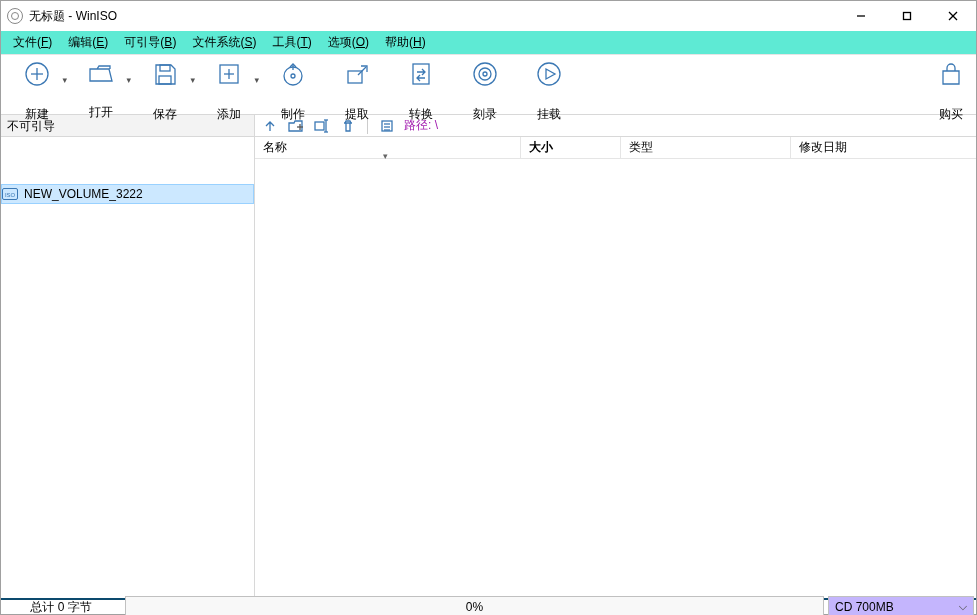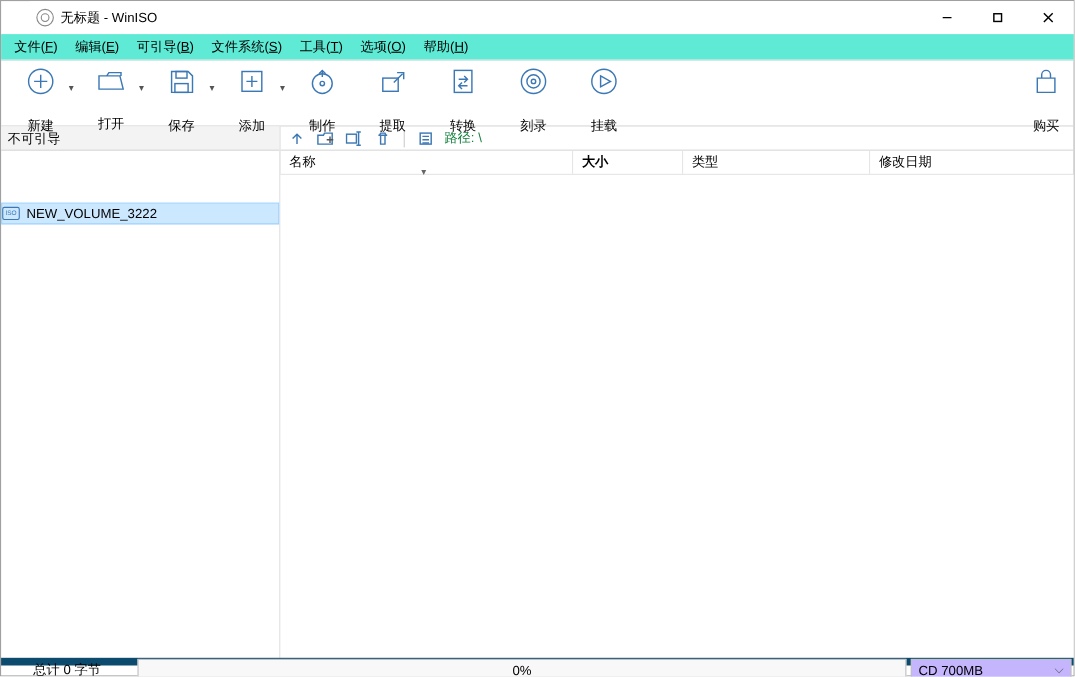--- a/index.html
+++ b/index.html
@@ -1,20 +1,20 @@
 <!DOCTYPE html>
 <html><head>
 <meta charset="utf-8">
 <style>
   * { box-sizing: border-box; }
   html, body { margin:0; padding:0; font-family: "Microsoft YaHei", "Segoe UI", Tahoma, sans-serif; font-size:12px; color:#000; background:#fff; }
   .window { width:977px; height:615px; border:1px solid #a0a0a0; display:flex; flex-direction:column; background:#fff; position:relative; }
 
   
-  .title-bar { height:30px; display:flex; align-items:center; padding-left:6px; background:#fff;margin-left:26px; }
+  .title-bar { height:30px; display:flex; align-items:center; padding-left:6px; background:#fff; }
   .title-bar .app-icon { width:16px; height:16px; border:1px solid #888; border-radius:50%; margin-right:6px; display:flex; align-items:center; justify-content:center; }
   .title-bar .app-icon::after { content:""; width:6px; height:6px; border:1px solid #888; border-radius:50%; }
   .title-bar .title-text { flex:0 0 auto; }
   .title-bar .spacer { flex:1 1 auto; }
   .win-btn { width:46px; height:30px; display:flex; align-items:center; justify-content:center; }
 
   
   .menu-bar { height:24px; display:flex; align-items:center; padding:0 4px; background:#5eead4; border-bottom:1px solid #e5e5e5; }
   .menu-item { padding:3px 8px; }
   .menu-item u { text-decoration:underline; }
@@ -34,34 +34,34 @@
   .side-header { height:22px; background:#f3f3f3; border-bottom:1px solid #d8d8d8; padding:3px 6px; font-size:12px; }
   .tree { flex:1; overflow:auto; }
   .tree-node { height:20px; display:flex; align-items:center; background:#cce8ff; border:1px solid #99d1ff; }
   .tree-icon { width:16px; height:12px; border:1px solid #3b78b4; border-radius:2px; margin-right:6px; display:flex; align-items:center; justify-content:center;}
   .tree-icon span { font-size:7px; color:#3b78b4; line-height:1; transform:scale(0.85);}
 
   .main-panel { flex:1; display:flex; flex-direction:column; min-width:0;}
   .file-toolbar { height:22px; border-bottom:1px solid #d8d8d8; display:flex; align-items:center; padding:0 6px; gap:8px; color:#555;}
   .file-toolbar .ftb-icon { width:18px; display:flex; align-items:center; justify-content:center;}
   .ftb-sep { width:1px; height:16px; background:#ccc; margin:0 2px;}
-  .path-label { color:#15803d; }
+  .path-label { color:#a21caf; }
 
   .columns-header { height:22px; border-bottom:1px solid #e5e5e5; display:flex; align-items:stretch; position:relative;}
   .col { border-right:1px solid #e5e5e5; padding:3px 8px; font-size:12px; display:flex; align-items:center;}
   .col.name { width:266px; }
   .col.size { width:100px;font-weight:bold; }
   .col.type { width:170px; }
   .col.date { flex:1; border-right:none;}
   .sort-arrow { position:absolute; left:128px; top:14px; font-size:9px; color:#666; }
 
   .file-list { flex:1; background:#fff; }
 
   
-  .status-bar { height:16px; border-top:7px solid #0c4a6e; display:flex; align-items:center; }
+  .status-bar { height:16px; border-top:2px solid #0c4a6e; display:flex; align-items:center; }
   .status-cell { padding:0 10px; height:100%; display:flex; align-items:center; }
   .status-cell.total { width:120px; justify-content:center;}
   .progress-wrap { flex:1; height:22px; border:1px solid #c0c0c0; background:#f8f8f8; display:flex; align-items:center; justify-content:center; margin:0 4px; position:relative;}
   .disc-select { width:146px; height:22px; border:1px solid #c0c0c0; margin-right:2px; display:flex; align-items:center; padding:0 6px; position:relative; background:#c4b5fd;}
   .disc-select::after { content:"⌵"; position:absolute; right:6px; top:3px; font-size:11px; color:#555;}
 </style>
 </head>
 <body>
 
 <div class="window">

